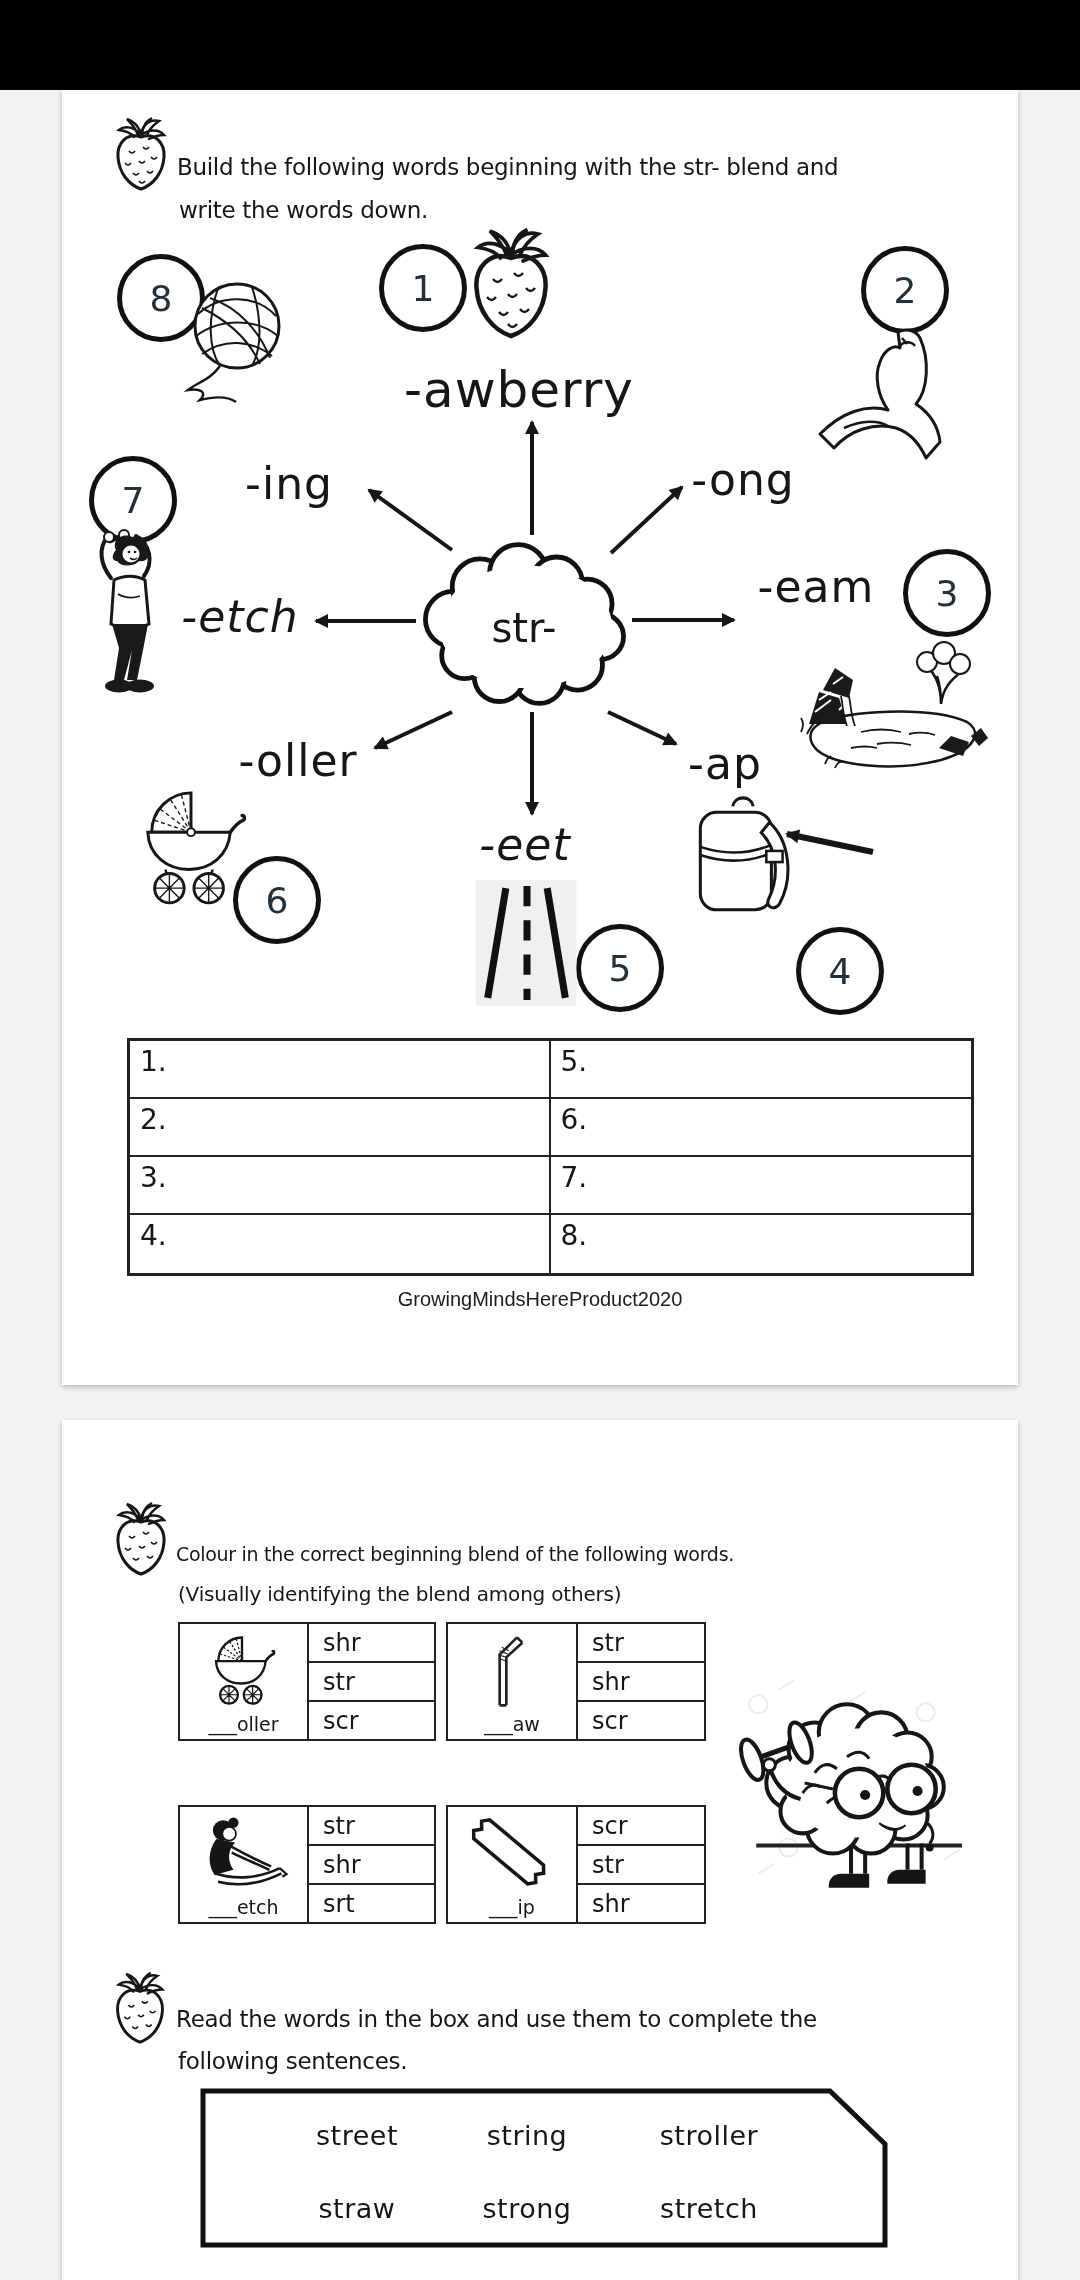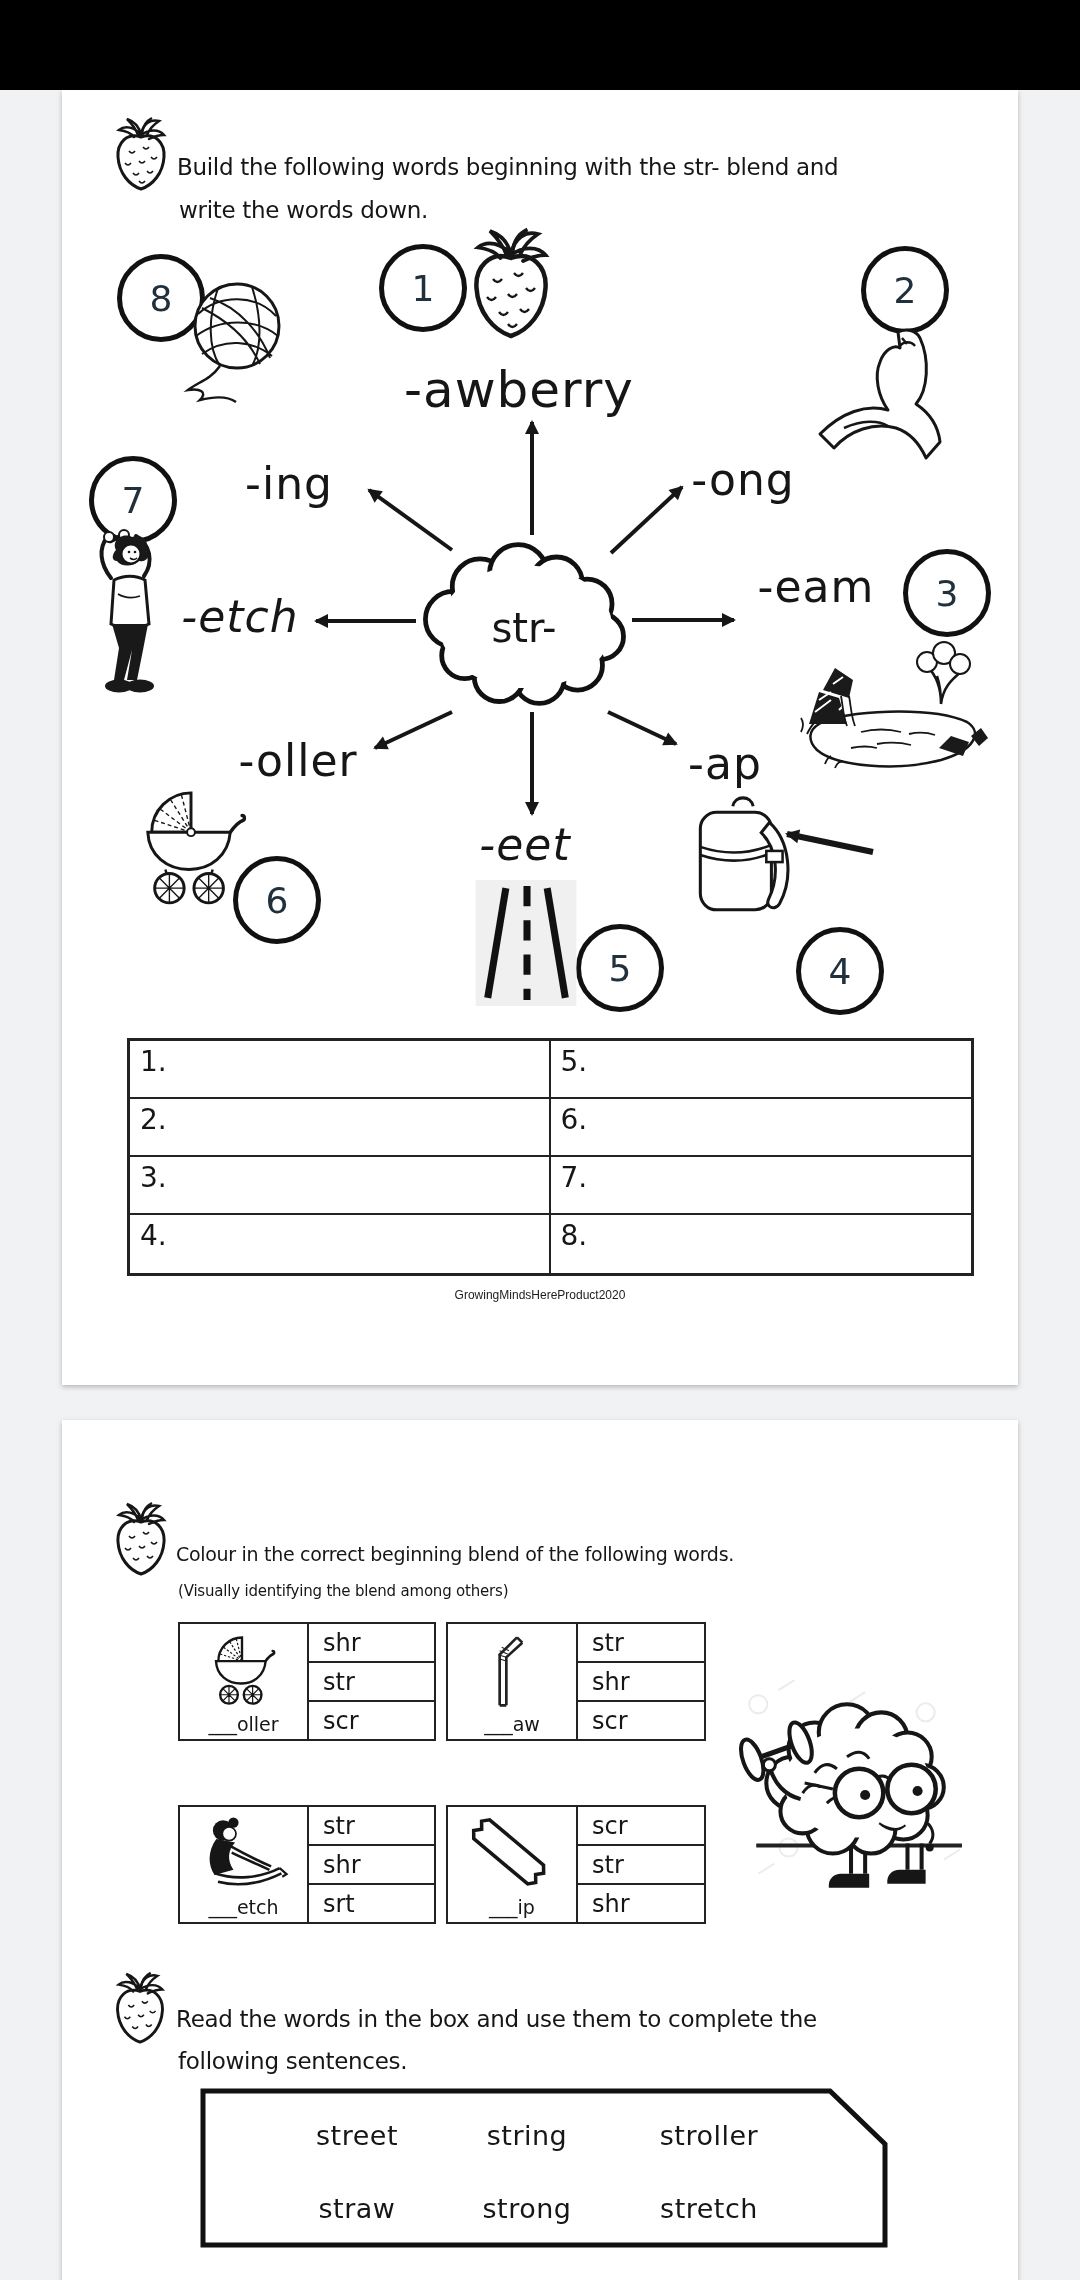--- a/index.html
+++ b/index.html
@@ -5,33 +5,33 @@
   html,body{margin:0;padding:0;background:#e9eaec;}
   .screen{position:relative;width:1080px;height:2280px;background:#f1f2f4;overflow:hidden;
           font-family:"DejaVu Sans",sans-serif;color:#161616;}
   .abs{position:absolute;}
   .topbar{position:absolute;left:0;top:0;width:1080px;height:90px;background:#000;}
   .page{position:absolute;left:62px;width:956px;background:#fff;box-shadow:0 2px 5px rgba(0,0,0,.25);}
   .page1{top:90px;height:1295px;}
   .page2{top:1420px;height:900px;}
   .instr{font-size:23px;letter-spacing:-0.3px;white-space:nowrap;}
   .instr-sm{font-size:19px;letter-spacing:-0.3px;white-space:nowrap;}
-  .instr-xs{font-size:15px;letter-spacing:-0.2px;white-space:nowrap;}
+  .instr-xs{font-size:20px;letter-spacing:-0.2px;white-space:nowrap;}
   .end{position:absolute;transform:translate(-50%,-50%);font-size:44px;font-weight:500;
        white-space:nowrap;letter-spacing:1px;}
   .end.big{font-size:50px;}
   .numc{position:absolute;width:78px;height:78px;border:5px solid #111;border-radius:50%;
         background:#fff;display:flex;align-items:center;justify-content:center;
         font-size:36px;color:#20303c;}
   .atable{position:absolute;display:grid;grid-template-columns:1fr 1fr;grid-template-rows:repeat(4,1fr);
           border:3px solid #222;background:#fff;}
   .acell{border-right:2px solid #222;border-bottom:2px solid #222;font-size:28px;padding:4px 0 0 10px;}
   .acell.rc{border-right:none;}
   .acell.lr{border-bottom:none;}
-  .footer{position:absolute;width:100%;text-align:center;font-size:12px;
+  .footer{position:absolute;width:100%;text-align:center;font-size:20px;
           font-family:"Liberation Sans",sans-serif;color:#1c1c1c;}
   .btable{position:absolute;display:flex;border:2.5px solid #222;background:#fff;}
   .bimg{width:50%;border-right:2.5px solid #222;position:relative;}
   .blabel{position:absolute;bottom:4px;left:0;width:100%;text-align:center;font-size:19px;}
   .bopts{flex:1;display:flex;flex-direction:column;}
   .bopt{flex:1;border-bottom:2px solid #222;font-size:24px;padding:5px 0 0 14px;}
   .bopt.last{border-bottom:none;}
   .wbword{position:absolute;transform:translate(-50%,-50%);font-size:27px;letter-spacing:0.5px;}
   svg{display:block;}
 </style>

